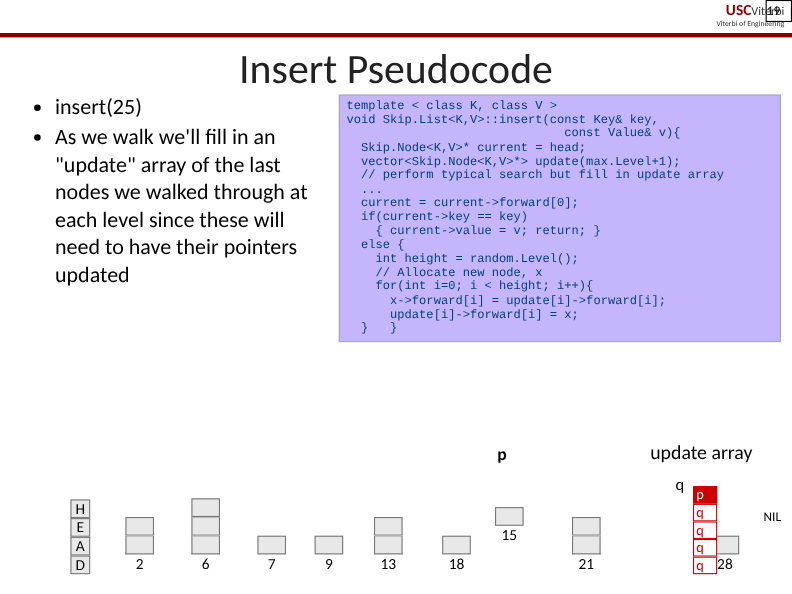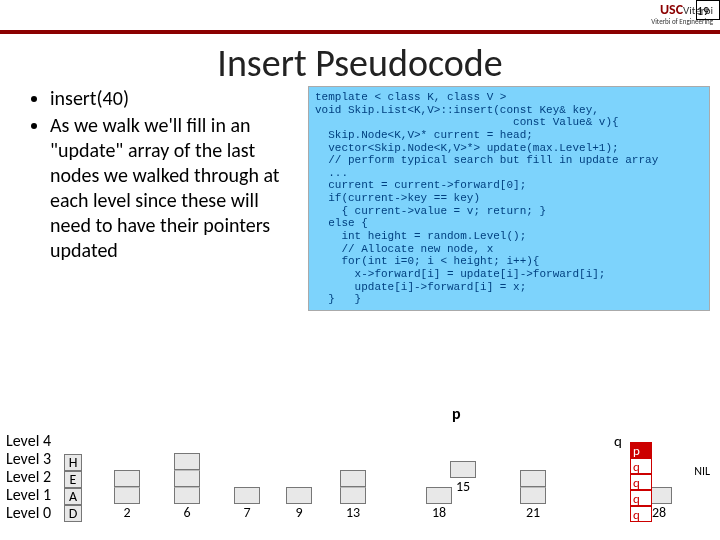--- a/index.html
+++ b/index.html
@@ -52,21 +52,21 @@
   .bullets {
     width: 290px;
     font-size: 20px;
     line-height: 1.25;
     padding-left: 22px;
   }
   .bullets ul { margin: 0; padding-left: 18px;}
   .bullets li { margin-bottom: 2px; }
   .codebox {
     flex: 1;
-    background: #7dd3fc;
+    background: #c4b5fd;
     border: 1.5px solid #aaa;
     padding: 4px 6px;
     font-family: "Courier New", monospace;
     font-size: 11px;
     color: #004080;
     white-space: pre;
     line-height: 1.15;
   }
   .diagram {
     position: absolute;
@@ -146,21 +146,21 @@
     <span class="school">Viterbi of Engineering</span>
   </div>
 </div>
 <div class="page-num">19</div>
 
 <div class="title">Insert Pseudocode</div>
 
 <div class="mid">
   <div class="bullets">
     <ul>
-      <li>insert(40)</li>
+      <li>insert(25)</li>
       <li>As we walk we'll fill in an "update" array of the last nodes we walked through at each level since these will need to have their pointers updated</li>
     </ul>
   </div>
   <div class="codebox">template &lt; class K, class V &gt;
 void Skip.List&lt;K,V&gt;::insert(const Key&amp; key,
                               const Value&amp; v){
   Skip.Node&lt;K,V&gt;* current = head;
   vector&lt;Skip.Node&lt;K,V&gt;*&gt; update(max.Level+1);
   // perform typical search but fill in update array
   ...
@@ -170,27 +170,20 @@
   else {
     int height = random.Level();
     // Allocate new node, x
     for(int i=0; i &lt; height; i++){
       x-&gt;forward[i] = update[i]-&gt;forward[i];
       update[i]-&gt;forward[i] = x;
   }   }</div>
 </div>
 
 <div class="diagram">
-  <div class="level-labels">
-    <div>Level 4</div>
-    <div>Level 3</div>
-    <div>Level 2</div>
-    <div>Level 1</div>
-    <div>Level 0</div>
-  </div>
 
   <div class="head-box">
     <div style="display:flex;align-items:center;justify-content:center;">H</div>
     <div style="display:flex;align-items:center;justify-content:center;">E</div>
     <div style="display:flex;align-items:center;justify-content:center;">A</div>
     <div style="display:flex;align-items:center;justify-content:center;">D</div>
   </div>
 
   <div id="towers-container">
       <div class="tower" style="left: 108px;">
@@ -210,40 +203,41 @@
       </div>
       <div class="tower" style="left: 280px;">
         <div class="cell"></div>
         <div class="val">9</div>
       </div>
       <div class="tower" style="left: 334px;">
         <div class="cell"></div>
         <div class="cell"></div>
         <div class="val">13</div>
       </div>
-      <div class="tower" style="left: 396px; margin-left: 24px;">
+      <div class="tower" style="left: 396px;">
         <div class="cell"></div>
         <div class="val">18</div>
       </div>
       <div class="tower" style="left: 444px; bottom: 38px;">
         <div class="cell"></div>
         <div class="val">15</div>
       </div>
       <div class="tower" style="left: 514px;">
         <div class="cell"></div>
         <div class="cell"></div>
         <div class="val">21</div>
       </div>
       <div class="tower" style="left: 640px;">
         <div class="cell"></div>
         <div class="val">28</div>
       </div>
     </div>
 
   <div class="p-label" style="left:446px; top:0;">p</div>
+  <div class="update-label">update array</div>
   <div class="q-label" style="right:92px; top:28px;">q</div>
 
   <div class="q-tower">
     <div class="cell top">p</div>
     <div class="cell">q</div>
     <div class="cell">q</div>
     <div class="cell">q</div>
     <div class="cell">q</div>
   </div>
 

